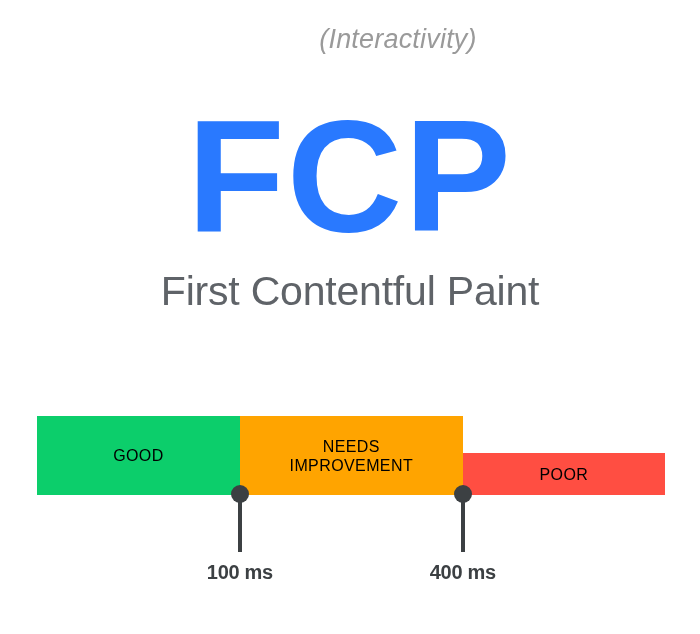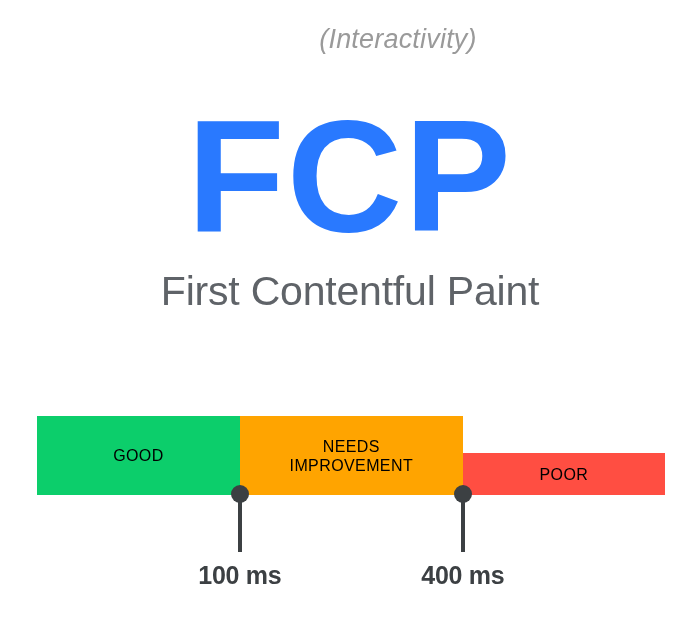--- a/index.html
+++ b/index.html
@@ -105,21 +105,21 @@
     width: 4px;
     height: 58px;
     background: #3c4043;
   }
   .marker .tick-label {
     position: absolute;
     left: -90px;
     top: 76px;
     width: 180px;
     text-align: center;
-    font-size: 25px;
+    font-size: 20px;
     font-weight: bold;
     color: #3c4043;
     letter-spacing: -0.3px;
     white-space: nowrap;
   }
 </style>
 </head>
 <body>
 
 <div class="page">

